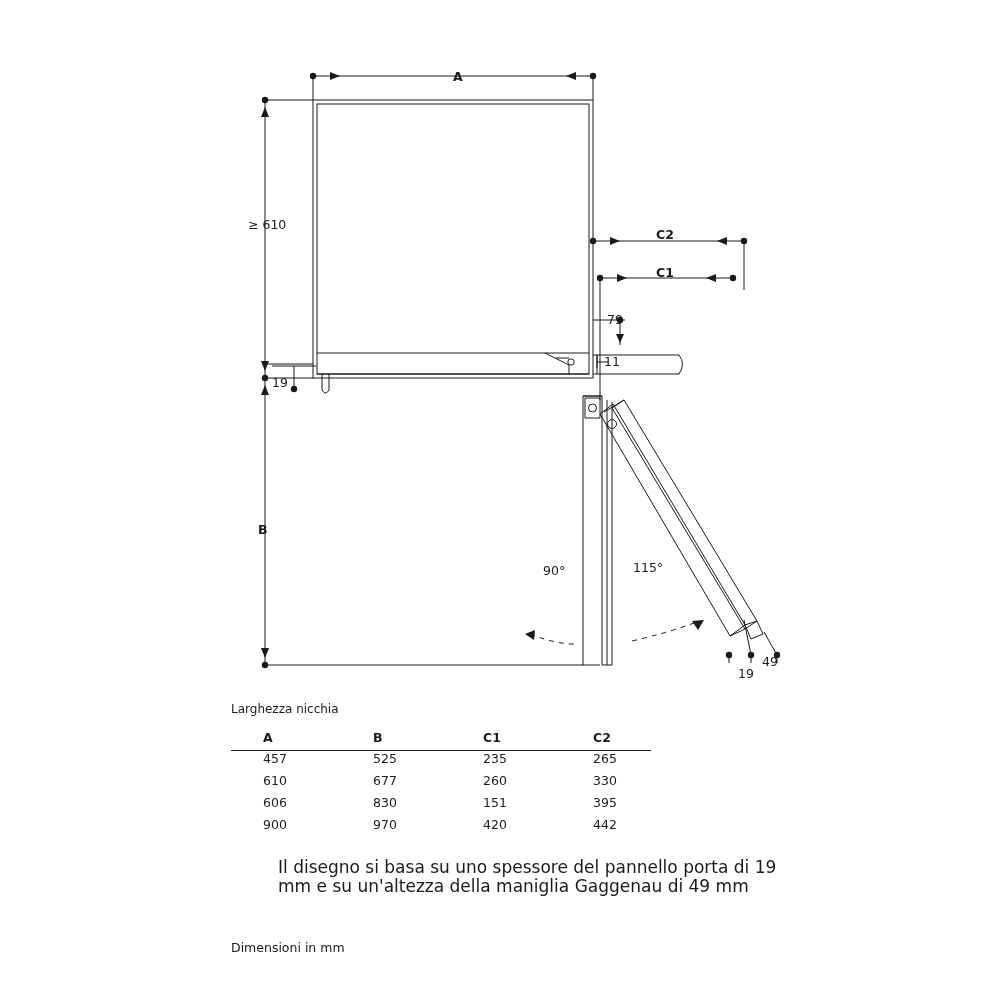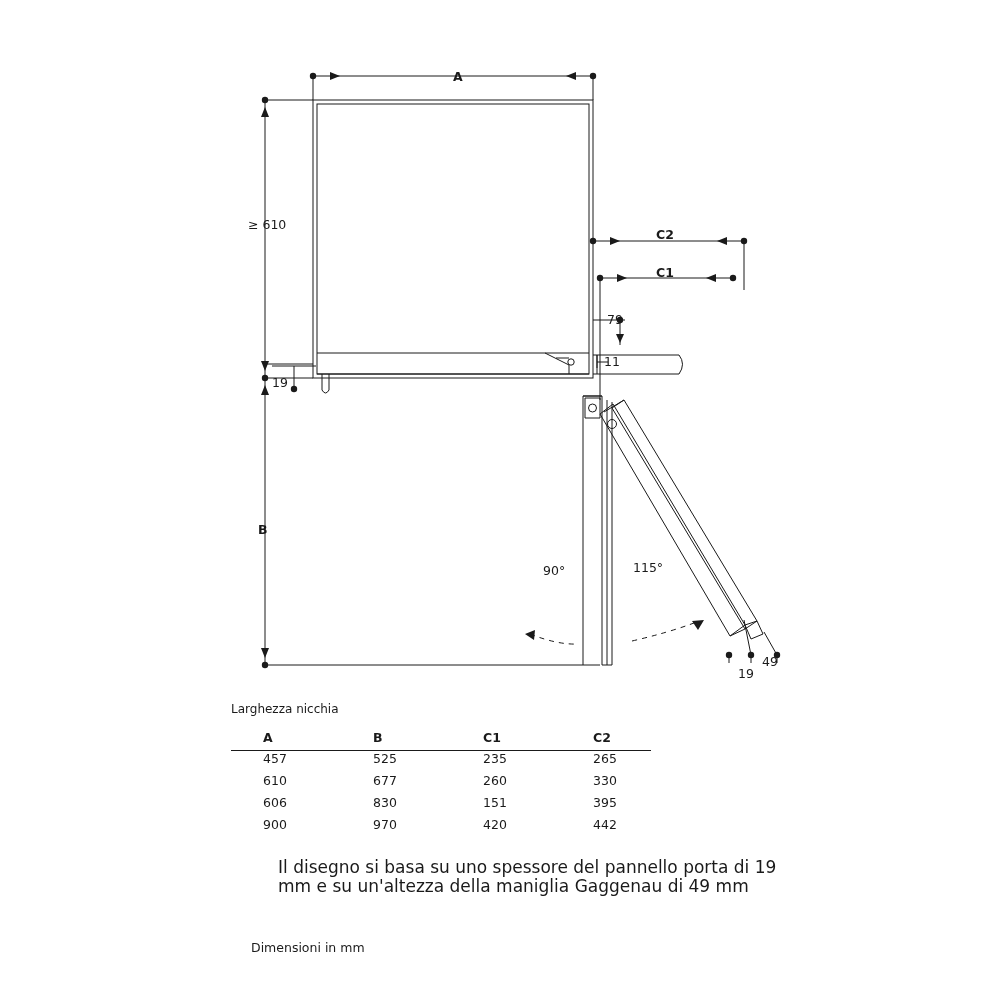--- a/index.html
+++ b/index.html
@@ -79,21 +79,20 @@
     width: 520px;
     font-size: 17px;
     line-height: 19px;
     margin-left: 47px;
   }
   .units {
     position: absolute;
     left: 231px;
     top: 940px;
     font-size: 12.5px;
-    margin-left: 20px;
   }
   .lbl {
     font-family: "DejaVu Sans", sans-serif;
     font-size: 12.5px;
     fill: #1a1a1a;
   }
   .lbl-b {
     font-family: "DejaVu Sans", sans-serif;
     font-size: 12.5px;
     font-weight: bold;

